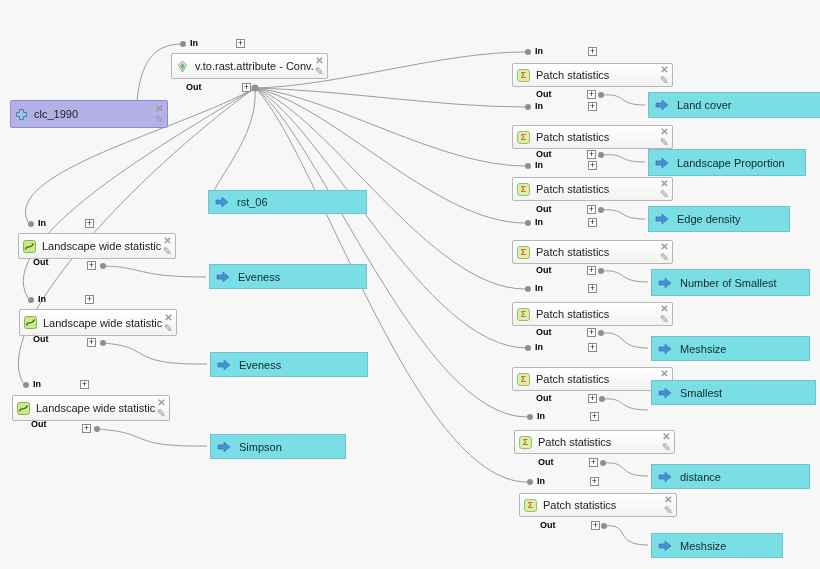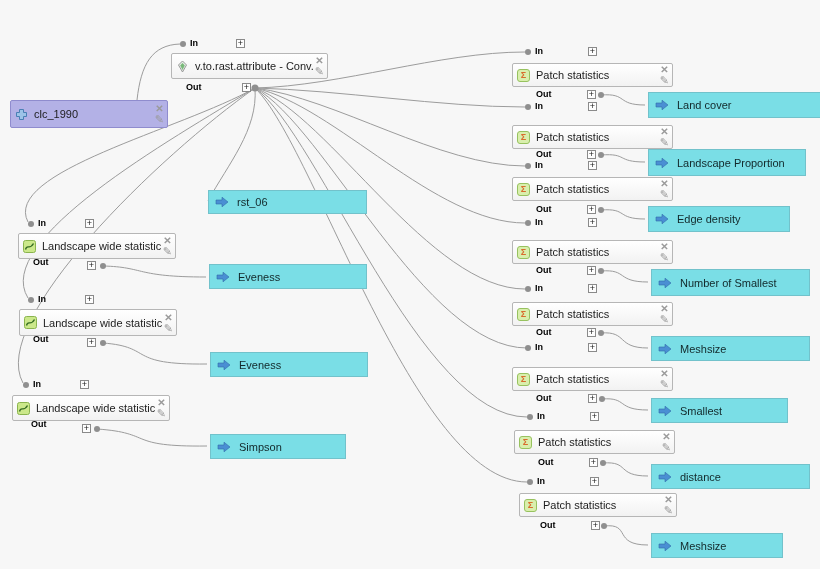--- a/index.html
+++ b/index.html
@@ -315,21 +315,21 @@
   <div class="alg" style="left:512px;top:367px;width:161px;height:24px">
     <span class="sigma-ic">Σ</span>
     <span class="lbl">Patch statistics</span>
     <span class="tools">
         <span class="x">✕</span>
         <span class="pen">✎</span>
       </span>
   </div>
   <span class="port" style="left:536px;top:393px">Out</span>
   <span class="plus" style="left:588px;top:394px">+</span>
-  <div class="out-box" style="left:651px;top:398px;width:137px;height:25px">
+  <div class="out-box" style="left:651px;top:380px;width:165px;height:25px">
     <span class="ic">
         <svg width="14" height="12" viewBox="0 0 14 12">
           <path d="M1 4 h6 V1.2 L13 6 L7 10.8 V8 H1 z" fill="#4a8fd3" stroke="#2f6aa8" stroke-width="0.6"></path>
         </svg>
       </span>
     <span class="olbl">Smallest</span>
   </div>
 
   <span class="port" style="left:537px;top:411px">In</span>
   <span class="plus" style="left:590px;top:412px">+</span>

